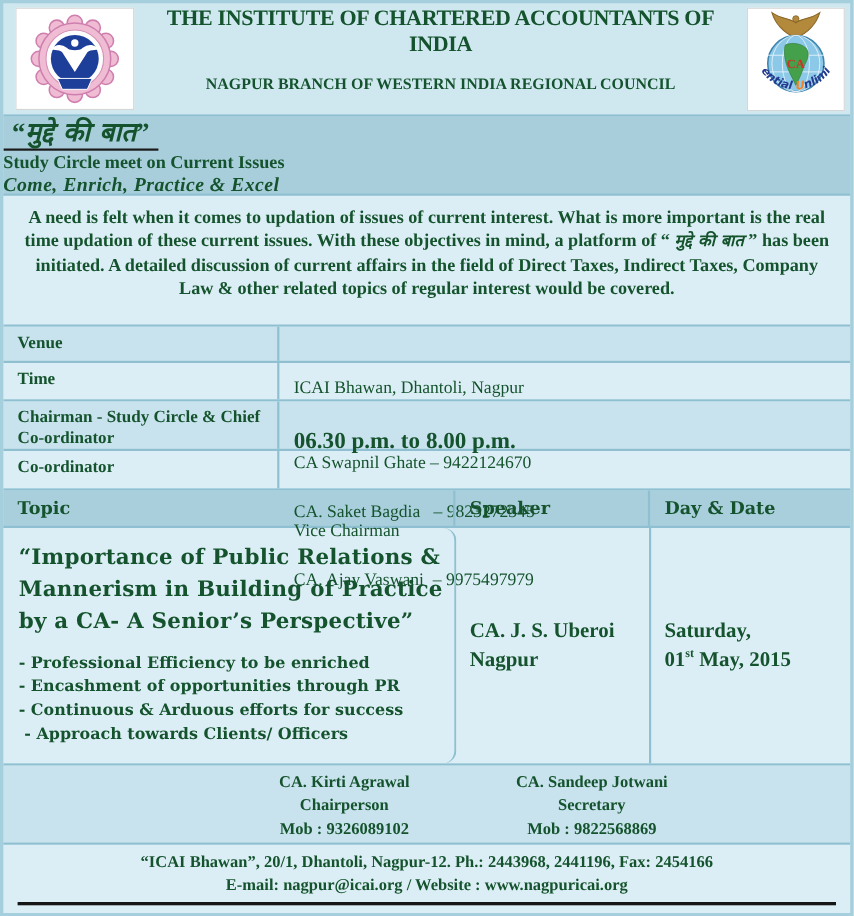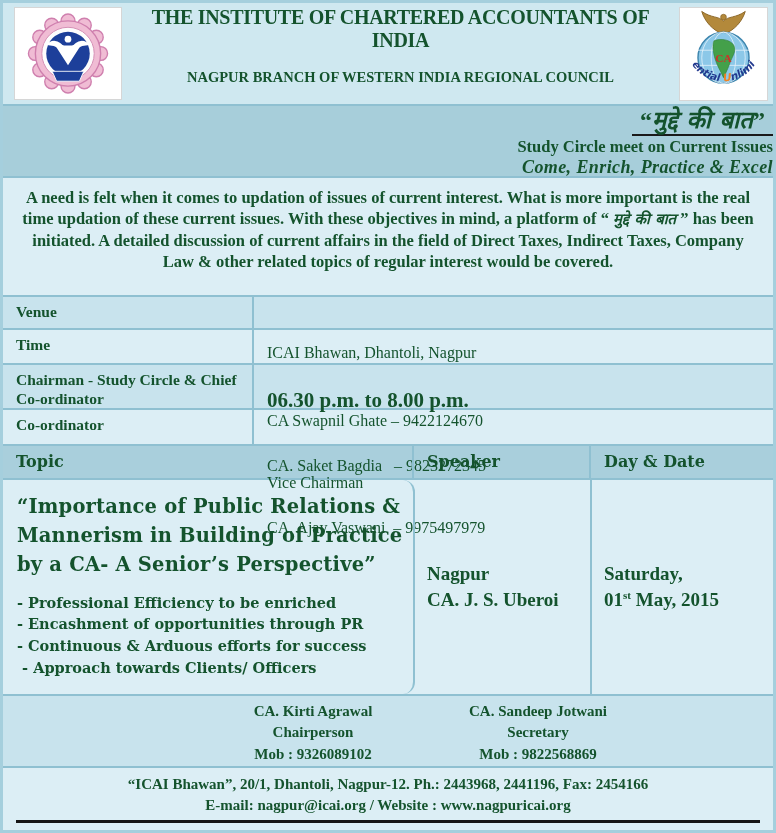--- a/index.html
+++ b/index.html
@@ -13,21 +13,21 @@
   
   .band-header { height:103px; background:#cfe8f0; display:flex; align-items:center; }
   .logo-box { background:#ffffff; border:1px solid #d6d6d6; box-sizing:border-box; flex:0 0 auto; }
   .logo-left  { width:108px; height:93px; margin-left:11px; }
   .logo-right { width:89px;  height:94px; margin-right:5px; }
   .header-titles { flex:1 1 auto; text-align:center; padding-bottom:16px; }
   .org-line1 { font-size:20px; font-weight:bold; letter-spacing:-0.3px; }
   .org-line2 { font-size:14.5px; font-weight:bold; margin-top:17px; }
 
   
-  .band-title { height:72px; background:#a7ceda; text-align:right; padding-top:1px; }
+  .band-title { height:72px; background:#a7ceda; text-align:left; padding-top:1px; }
   .hindi-line { font-size:24px; font-weight:bold; line-height:1.1; }
   .hindi-underline { display:inline-block; border-bottom:2px solid #1a1a1a; padding:0 8px 1px; }
   .hindi-text { font-family:"DejaVu Sans",sans-serif; font-style:italic; }
   .subtitle { font-size:16.5px; font-weight:bold; margin-top:1px; }
   .tagline  { font-size:18px; font-weight:bold; font-style:italic; letter-spacing:0.4px; }
 
   
   .band-intro { height:119px; background:#dceef5; padding:9px 14px 0 14px;
     font-size:16.5px; font-weight:bold; line-height:1.3;text-align:center; }
   .hindi-inline { font-family:"DejaVu Sans",sans-serif; font-style:italic; font-size:15px; }
@@ -193,22 +193,22 @@
 
   <div class="session-body">
     <div class="col-topic topic-cell">
       <div class="topic-title">“Importance of Public Relations &amp; Mannerism in Building of Practice by a CA- A Senior’s Perspective”</div>
       <div class="topic-points">- Professional Efficiency to be enriched
 - Encashment of opportunities through PR
 - Continuous &amp; Arduous efforts for success
  - Approach towards Clients/ Officers</div>
     </div>
     <div class="col-speaker speaker-cell">
+      <span>CA. J. S. Uberoi</span>
       <span>Nagpur</span>
-      <span>CA. J. S. Uberoi</span>
     </div>
     <div class="col-date date-cell">
       <span>Saturday,</span>
       <span><span>01</span><sup>st</sup><span> May, 2015</span></span>
     </div>
   </div>
 
   <div class="band band-names">
     <div class="sig-block sig-1">
       <div>CA. Kirti Agrawal</div>

